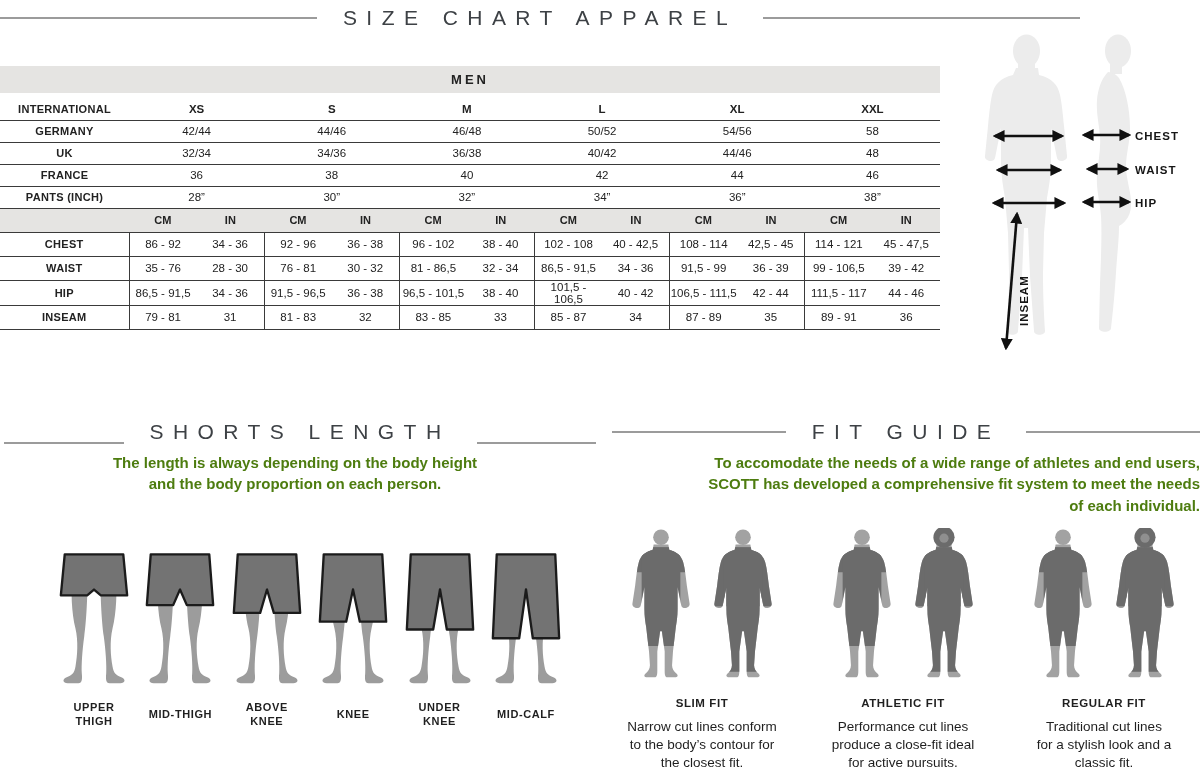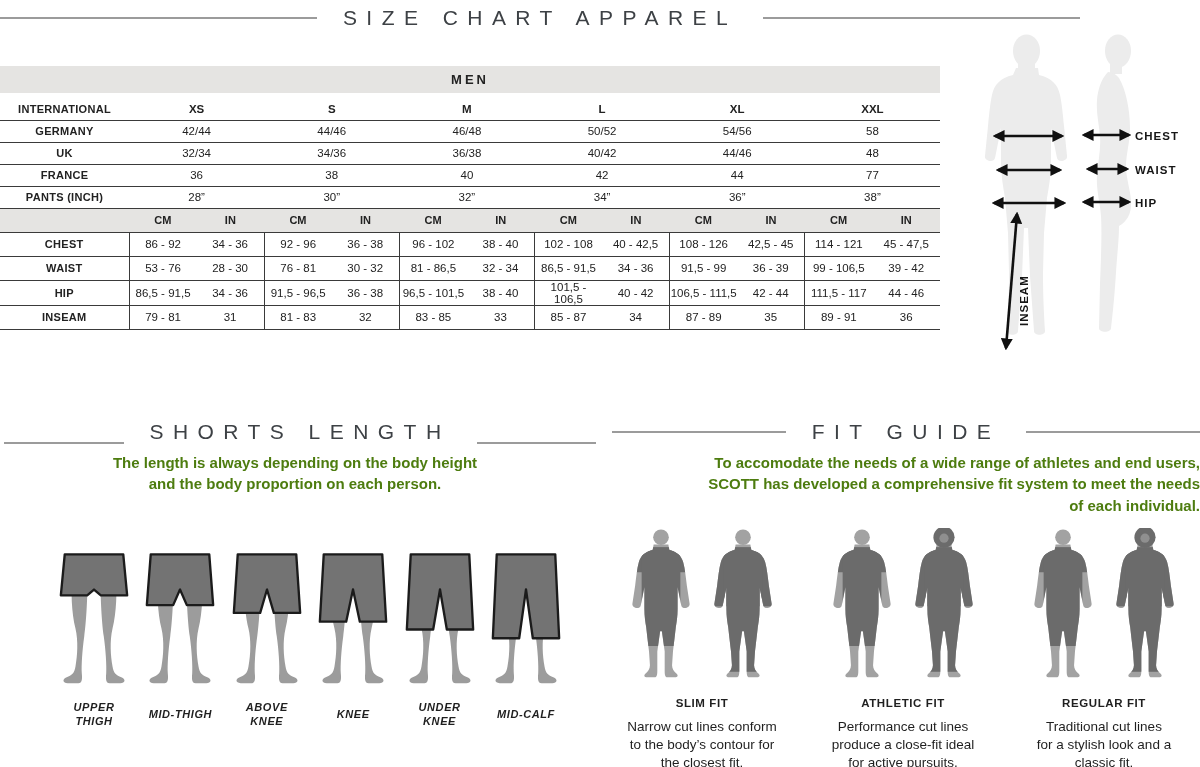--- a/index.html
+++ b/index.html
@@ -32,21 +32,21 @@
   table.men tr.msrow td { height:24px; }
   table.men td.vsep { border-left:1px solid #3a3a3a; }
 
   
   .intro {
     font-weight:700; font-size:15px; line-height:1.42; text-align:center;
     color:#4d7c0f; white-space:pre-line;
   }
 
   
-  .shorts-strip { display:flex; justify-content:space-between;font-style:italic; }
+  .shorts-strip { display:flex; justify-content:space-between; }
   .shorts-col { display:flex; flex-direction:column; align-items:center; width:84px; }
   .shorts-label {
     margin-top:10px; height:32px; display:flex; align-items:center; text-align:center;
     font-weight:700; font-size:11px; letter-spacing:0.6px; line-height:1.25;
     white-space:pre-line; color:#1f1f1f;
   }
 
   
   .fit-strip { display:flex; justify-content:space-between; }
   .fit-col { display:flex; flex-direction:column; align-items:center; width:192px; }
@@ -105,21 +105,21 @@
           <td colspan="2" class="">44/46</td>
           <td colspan="2" class="">48</td>
         </tr>
         <tr class="hb szrow">
           <td class="lbl">FRANCE</td>
           <td colspan="2" class="">36</td>
           <td colspan="2" class="">38</td>
           <td colspan="2" class="">40</td>
           <td colspan="2" class="">42</td>
           <td colspan="2" class="">44</td>
-          <td colspan="2" class="">77</td>
+          <td colspan="2" class="">46</td>
         </tr>
         <tr class="hb szrow">
           <td class="lbl">PANTS (INCH)</td>
           <td colspan="2" class="">28”</td>
           <td colspan="2" class="">30”</td>
           <td colspan="2" class="">32”</td>
           <td colspan="2" class="">34”</td>
           <td colspan="2" class="">36”</td>
           <td colspan="2" class="">38”</td>
         </tr>
@@ -141,28 +141,28 @@
         <tr class="hb msrow">
           <td class="lbl">CHEST</td>
           <td class="vsep">86 - 92</td>
           <td>34 - 36</td>
           <td class="vsep">92 - 96</td>
           <td>36 - 38</td>
           <td class="vsep">96 - 102</td>
           <td>38 - 40</td>
           <td class="vsep">102 - 108</td>
           <td>40 - 42,5</td>
-          <td class="vsep">108 - 126</td>
+          <td class="vsep">108 - 114</td>
           <td>42,5 - 45</td>
           <td class="vsep">114 - 121</td>
           <td>45 - 47,5</td>
         </tr>
         <tr class="hb msrow">
           <td class="lbl">WAIST</td>
-          <td class="vsep">53 - 76</td>
+          <td class="vsep">35 - 76</td>
           <td>28 - 30</td>
           <td class="vsep">76 - 81</td>
           <td>30 - 32</td>
           <td class="vsep">81 - 86,5</td>
           <td>32 - 34</td>
           <td class="vsep">86,5 - 91,5</td>
           <td>34 - 36</td>
           <td class="vsep">91,5 - 99</td>
           <td>36 - 39</td>
           <td class="vsep">99 - 106,5</td>

